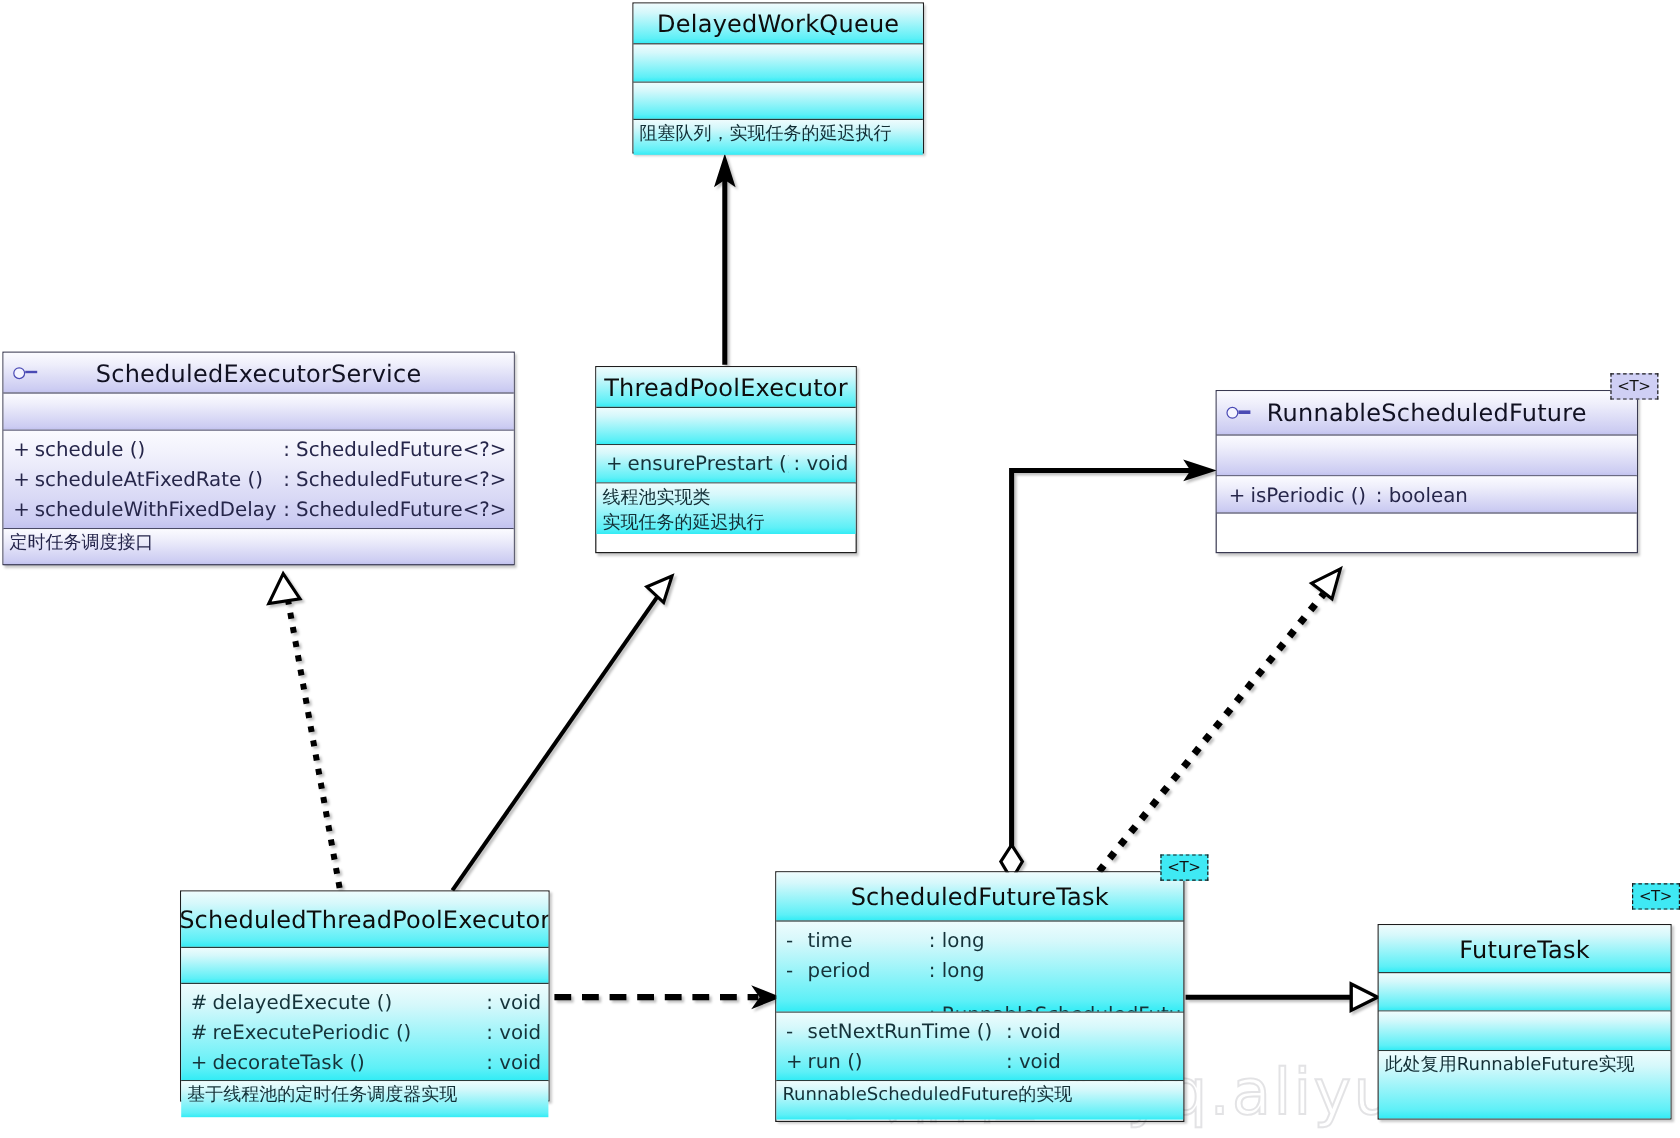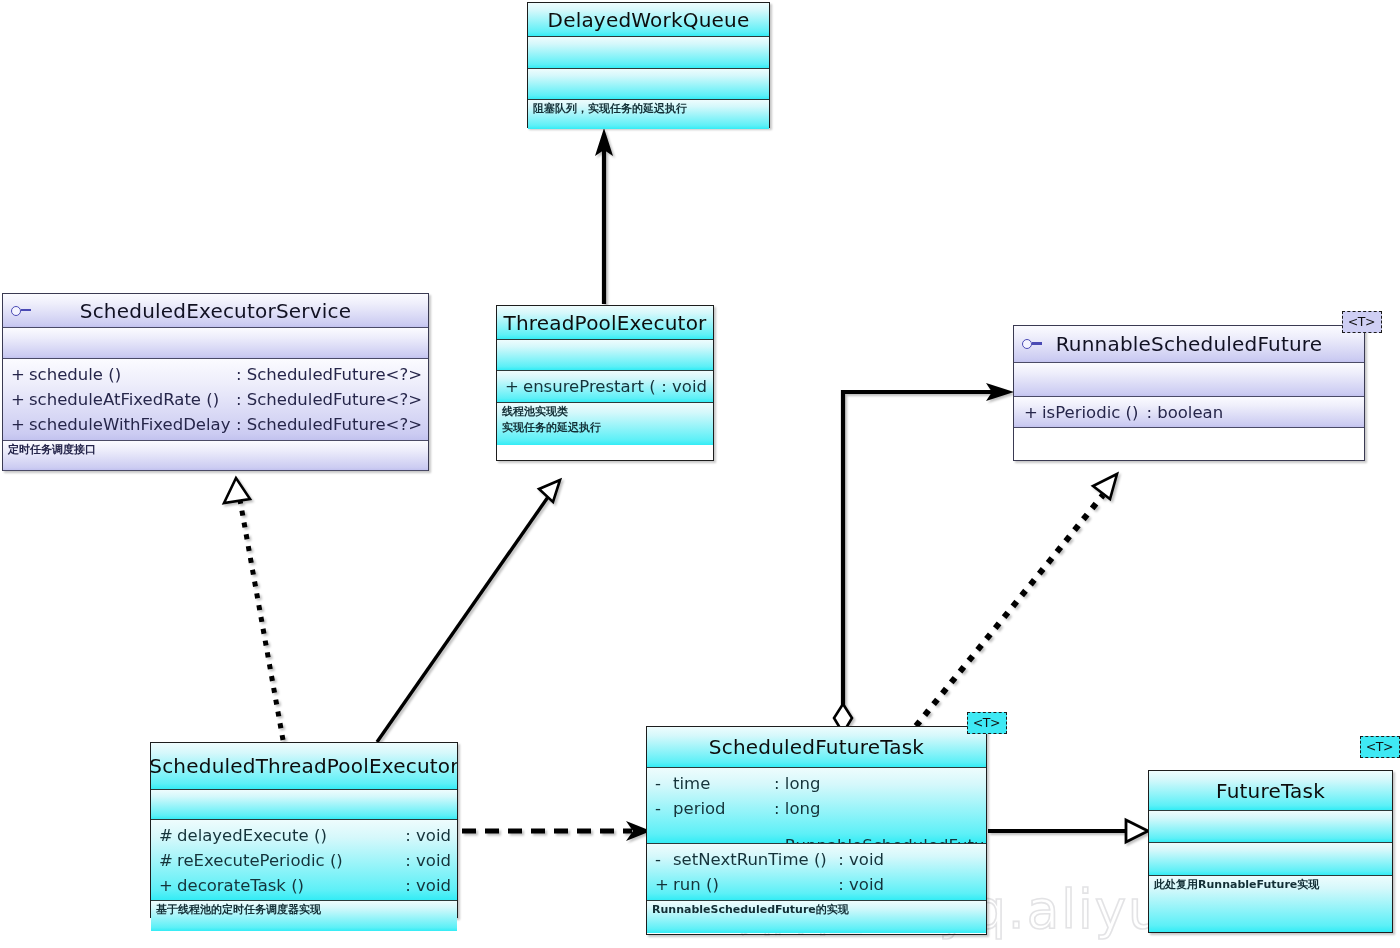--- a/index.html
+++ b/index.html
@@ -94,25 +94,24 @@
     flex: 1 1 auto;
     overflow: hidden;
   }
   .uml .member .mtype {
     flex: 0 0 auto;
     padding-left: 4px;
   }
 
   .uml .notes {
     padding: 1px 4px 2px 5px;
-    font-size: 11px;
+    font-size: 15px;
     color: #132f36;
     line-height: 1.42;
     white-space: nowrap;
-    font-weight: bold;
   }
   .uml.iface .notes { color: #24244a; }
 
   
   .iface-icon {
     position: absolute;
     left: 8px;
     top: 50%;
     transform: translateY(-50%);
     width: 22px;

